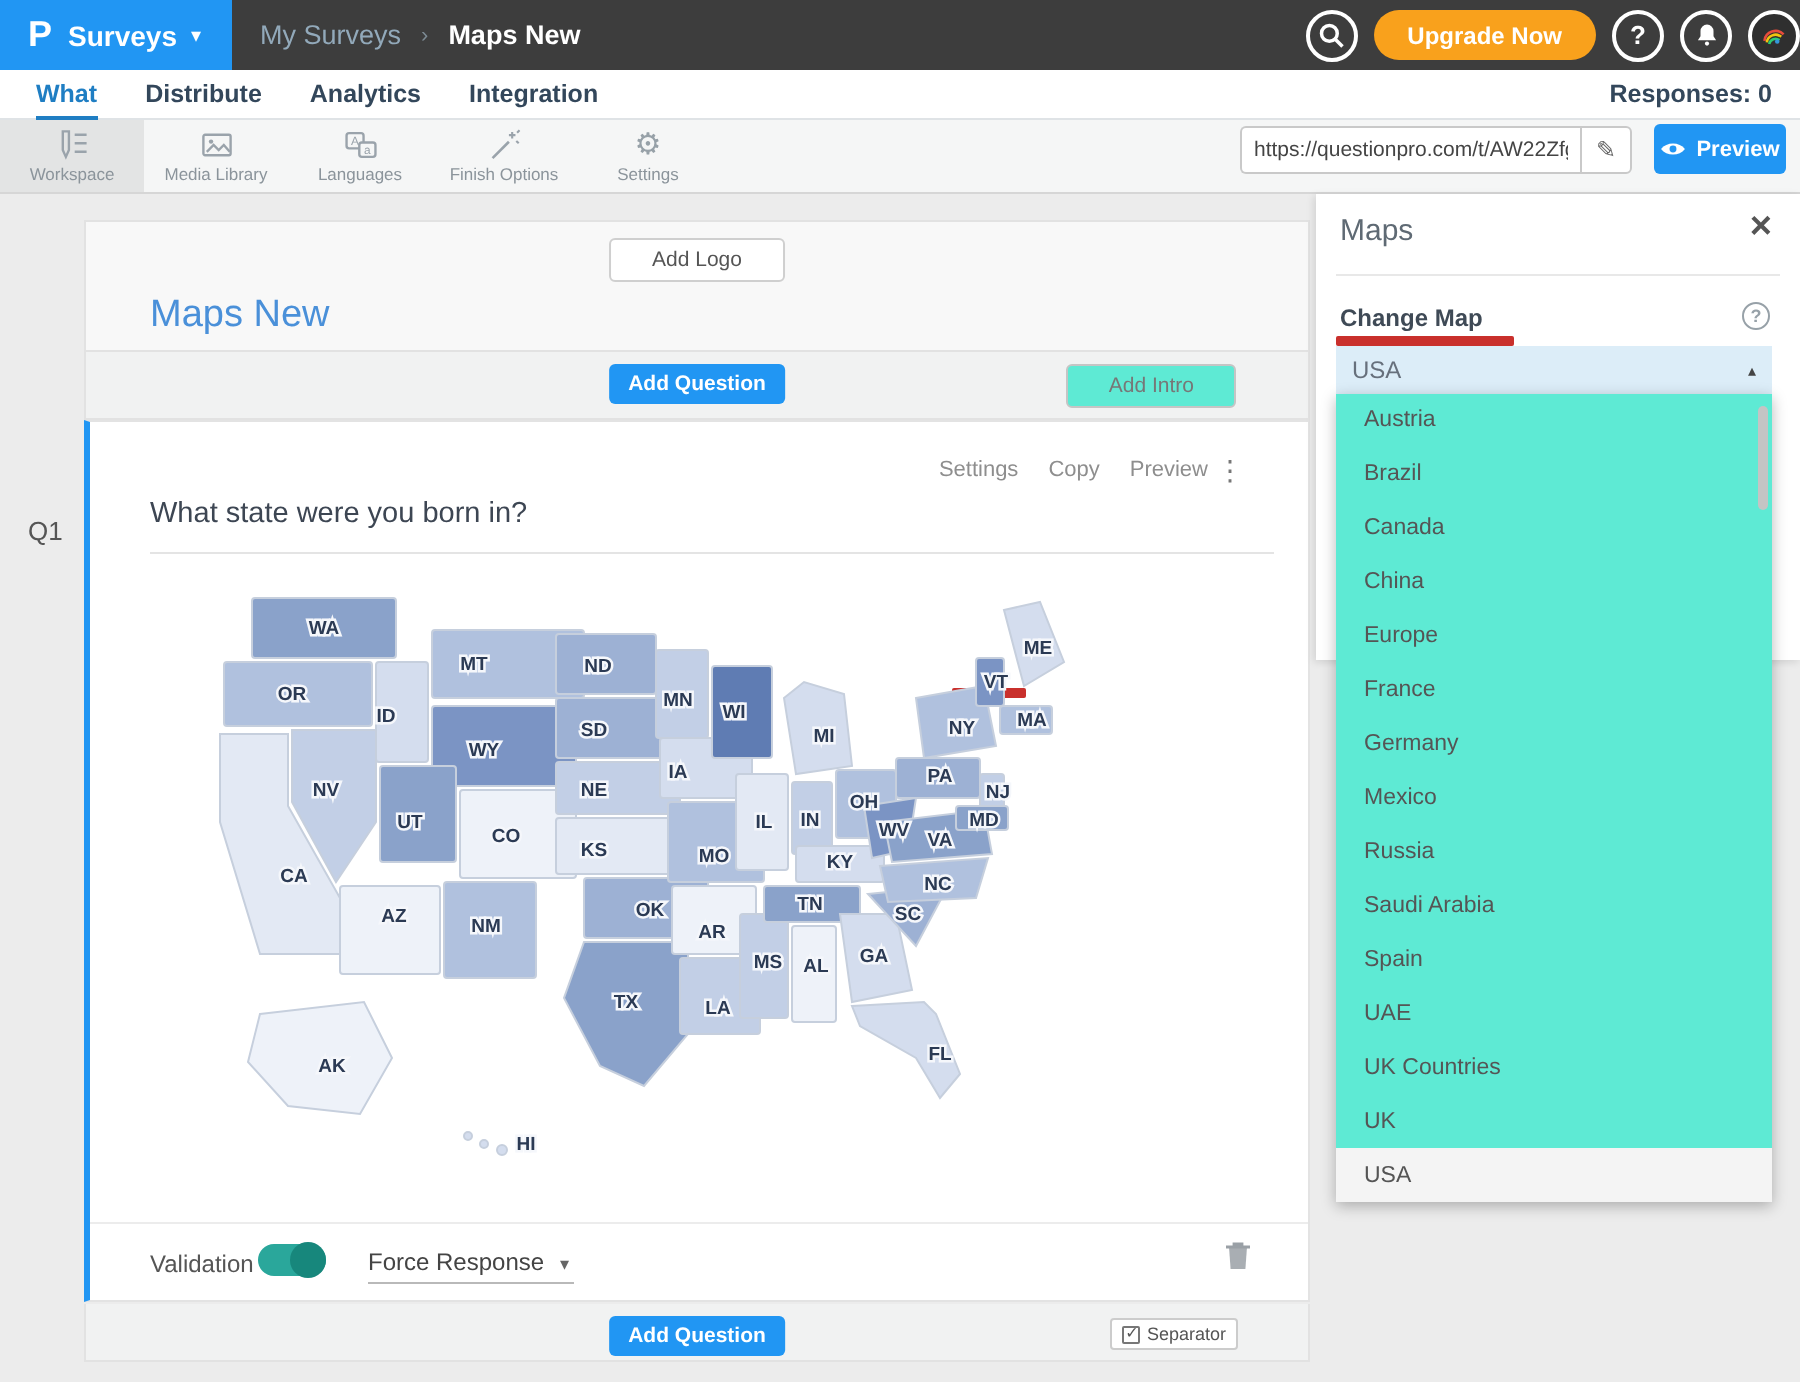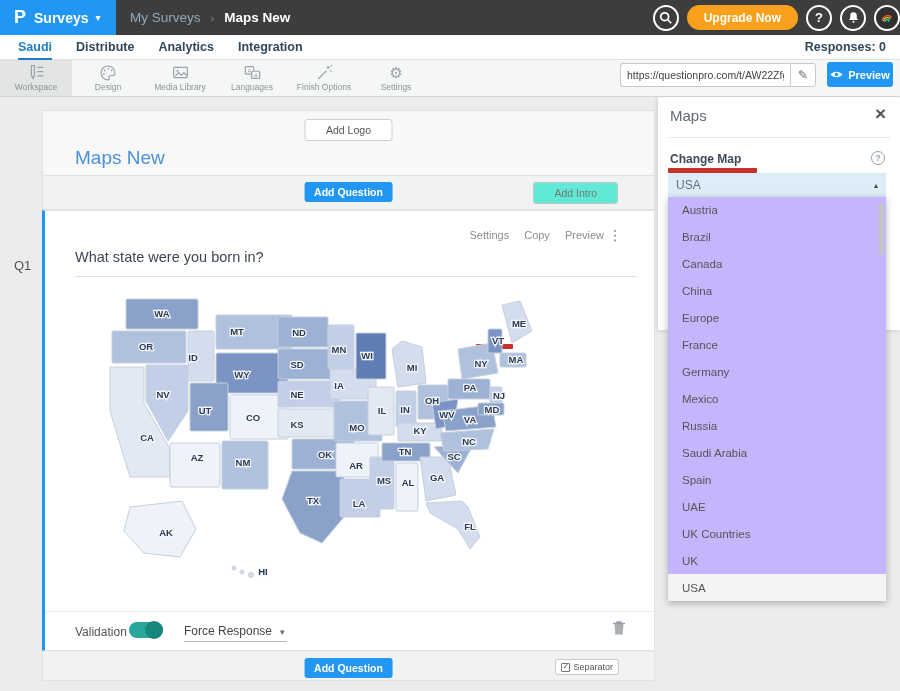--- a/index.html
+++ b/index.html
@@ -79,21 +79,21 @@
 
   
   .panel { position:absolute; left:658px; top:97px; width:242px; height:233px; background:#fff; box-shadow:-1px 1px 4px rgba(0,0,0,.12); }
   .panel-title { position:absolute; left:12px; top:10px; font-size:15px; color:#5f6a74; }
   .panel-close { position:absolute; right:14px; top:6px; font-size:19px; font-weight:700; color:#555; }
   .panel-div { position:absolute; left:10px; right:10px; top:40px; border-top:1px solid #e8e8e8; }
   .changemap-label { position:absolute; left:12px; top:55px; font-size:12px; font-weight:700; color:#3f4a56; }
   .help-circle { position:absolute; right:15px; top:54px; width:14px; height:14px; border:1.5px solid #97a1a8; border-radius:50%; color:#97a1a8; font-size:9px; font-weight:700; display:flex; align-items:center; justify-content:center; }
   .map-select { position:absolute; left:10px; top:76px; width:218px; height:24px; background:#dcedf8; display:flex; align-items:center; padding:0 8px; font-size:12px; color:#67707c; }
   .map-select .caret { margin-left:auto; font-size:8px; color:#444; }
-  .dropdown { position:absolute; left:668px; top:197px; width:218px; height:404px; background:#c4b5fd; box-shadow:0 2px 7px rgba(0,0,0,.28); z-index:50; display:flex; flex-direction:column; }
+  .dropdown { position:absolute; left:668px; top:197px; width:218px; height:404px; background:#5eead4; box-shadow:0 2px 7px rgba(0,0,0,.28); z-index:50; display:flex; flex-direction:column; }
   .dd-item { flex:1; display:flex; align-items:center; padding-left:14px; font-size:11.5px; color:#555; }
   .dd-item.selected { background:#f4f4f4; }
   .dd-scroll { position:absolute; right:2px; top:6px; width:5px; height:52px; background:#c4c4c4; border-radius:3px; }
 </style>
 </head>
 <body>
 
 <div class="topbar">
   <div class="logo-block">
     <span class="logo-p">P</span>
@@ -127,47 +127,37 @@
         <path d="M4 13a7 7 0 0 1 12-4" fill="none" stroke="#e74c3c" stroke-width="1.6"></path>
         <path d="M5.5 14a5.5 5.5 0 0 1 9-3.5" fill="none" stroke="#f1c40f" stroke-width="1.6"></path>
         <path d="M7 15a4 4 0 0 1 6.4-2.4" fill="none" stroke="#2ecc71" stroke-width="1.6"></path>
         <circle cx="12" cy="13.5" r="1.4" fill="#3498db"></circle>
       </svg>
     </div>
   </div>
 </div>
 
 <div class="nav2">
-  <span class="nav-tab active">Saudi</span>
+  <span class="nav-tab active">What</span>
   <span class="nav-tab">Distribute</span>
   <span class="nav-tab">Analytics</span>
   <span class="nav-tab">Integration</span>
   <div class="nav-right">
     <span class="nav-tools"><span>Tools</span> <span class="caret">▾</span></span>
     <span class="nav-resp">Responses: 0</span>
   </div>
 </div>
 
 <div class="toolbar">
   <div class="tb-item active">
     <svg width="19" height="17" viewBox="0 0 22 20">
         <path d="M5 2v11l1.8 4 1.8-4V2z" fill="none" stroke="#9aa3ab" stroke-width="1.4"></path>
         <path d="M12 4h7M12 9h7M12 14h7" stroke="#9aa3ab" stroke-width="1.4"></path>
       </svg>
     <span class="tb-label">Workspace</span>
-  </div>
-  <div class="tb-item">
-    <svg width="18" height="17" viewBox="0 0 22 20">
-        <path d="M11 2a8.5 8.5 0 1 0 0 17c1.8 0 2-1.2 1.3-2.3-.8-1.2-.2-2.7 1.7-2.7h2.3A3.2 3.2 0 0 0 19.5 11 8.5 8.5 0 0 0 11 2z" fill="none" stroke="#9aa3ab" stroke-width="1.4"></path>
-        <circle cx="7" cy="7.5" r="1.1" fill="#9aa3ab"></circle>
-        <circle cx="11.5" cy="5.5" r="1.1" fill="#9aa3ab"></circle>
-        <circle cx="15.5" cy="7.5" r="1.1" fill="#9aa3ab"></circle>
-        <circle cx="6" cy="12" r="1.1" fill="#9aa3ab"></circle>
-      </svg>
-    <span class="tb-label">Design</span>
   </div>
   <div class="tb-item">
     <svg width="19" height="17" viewBox="0 0 22 20">
         <rect x="3" y="4" width="16" height="12" rx="1" fill="none" stroke="#9aa3ab" stroke-width="1.4"></rect>
         <circle cx="7.5" cy="8" r="1.3" fill="#9aa3ab"></circle>
         <path d="M5 14l4-4 3 3 3-3 3.5 4" fill="none" stroke="#9aa3ab" stroke-width="1.4"></path>
       </svg>
     <span class="tb-label">Media Library</span>
   </div>
   <div class="tb-item">

